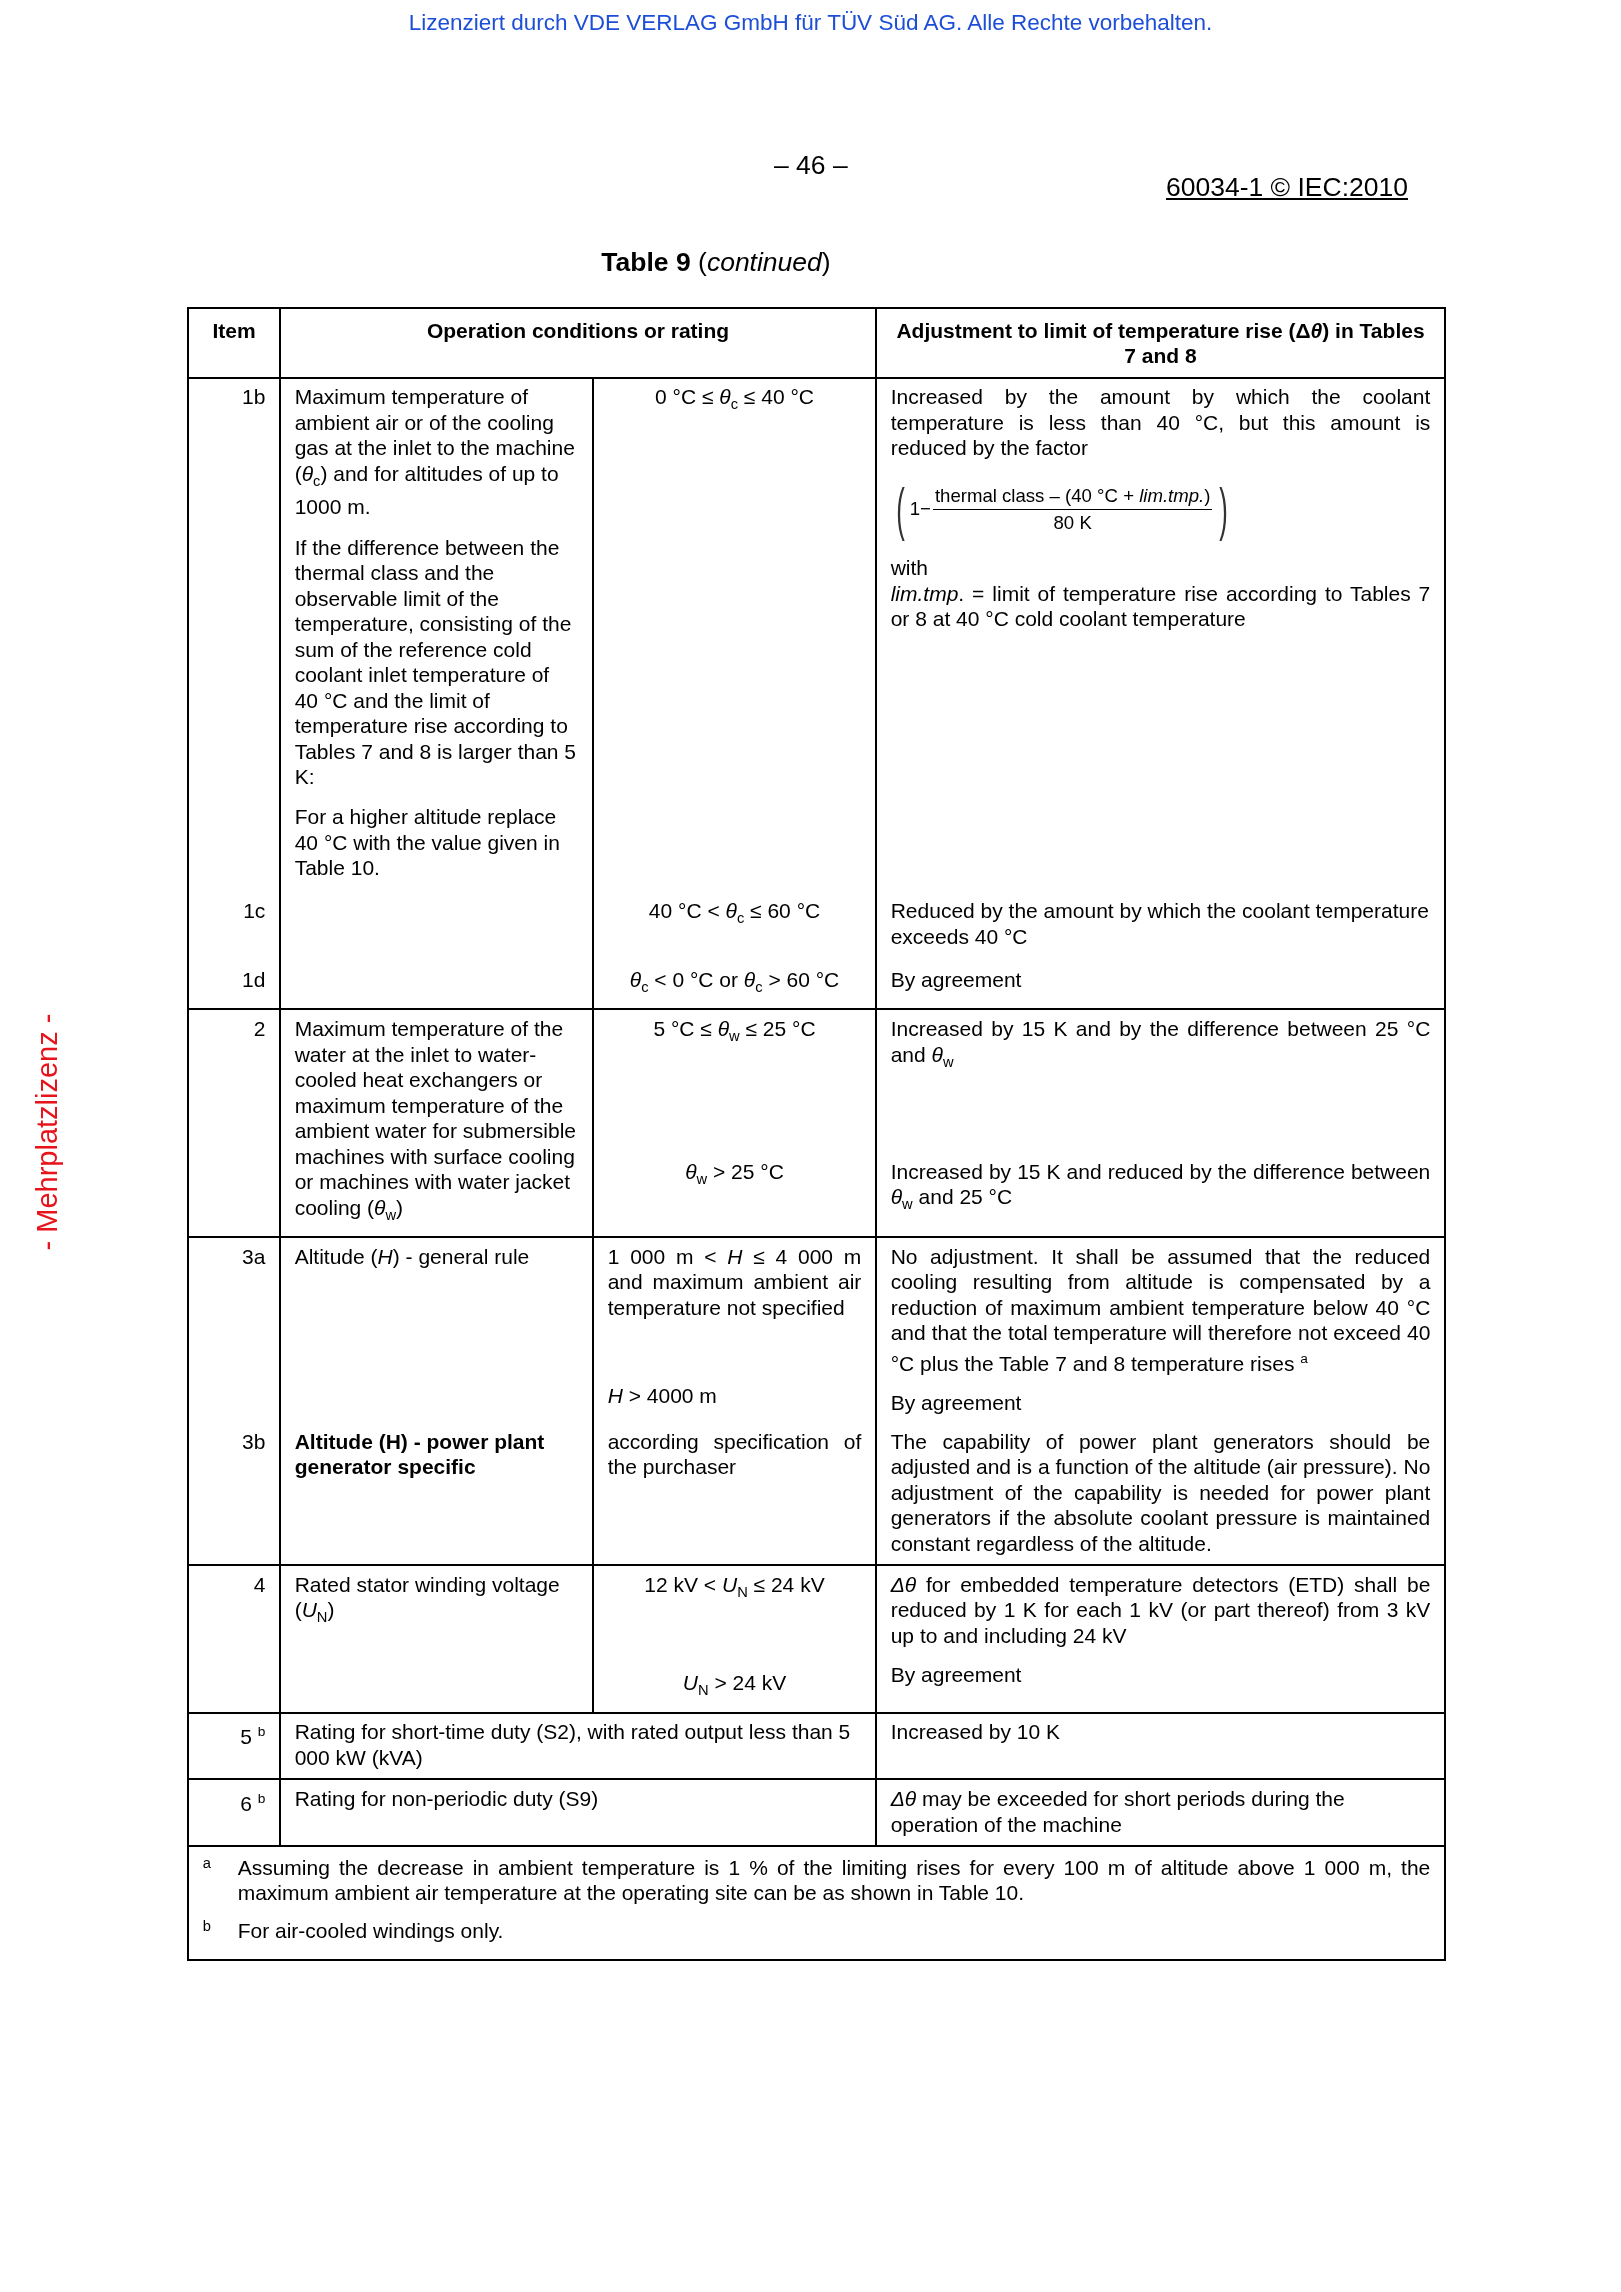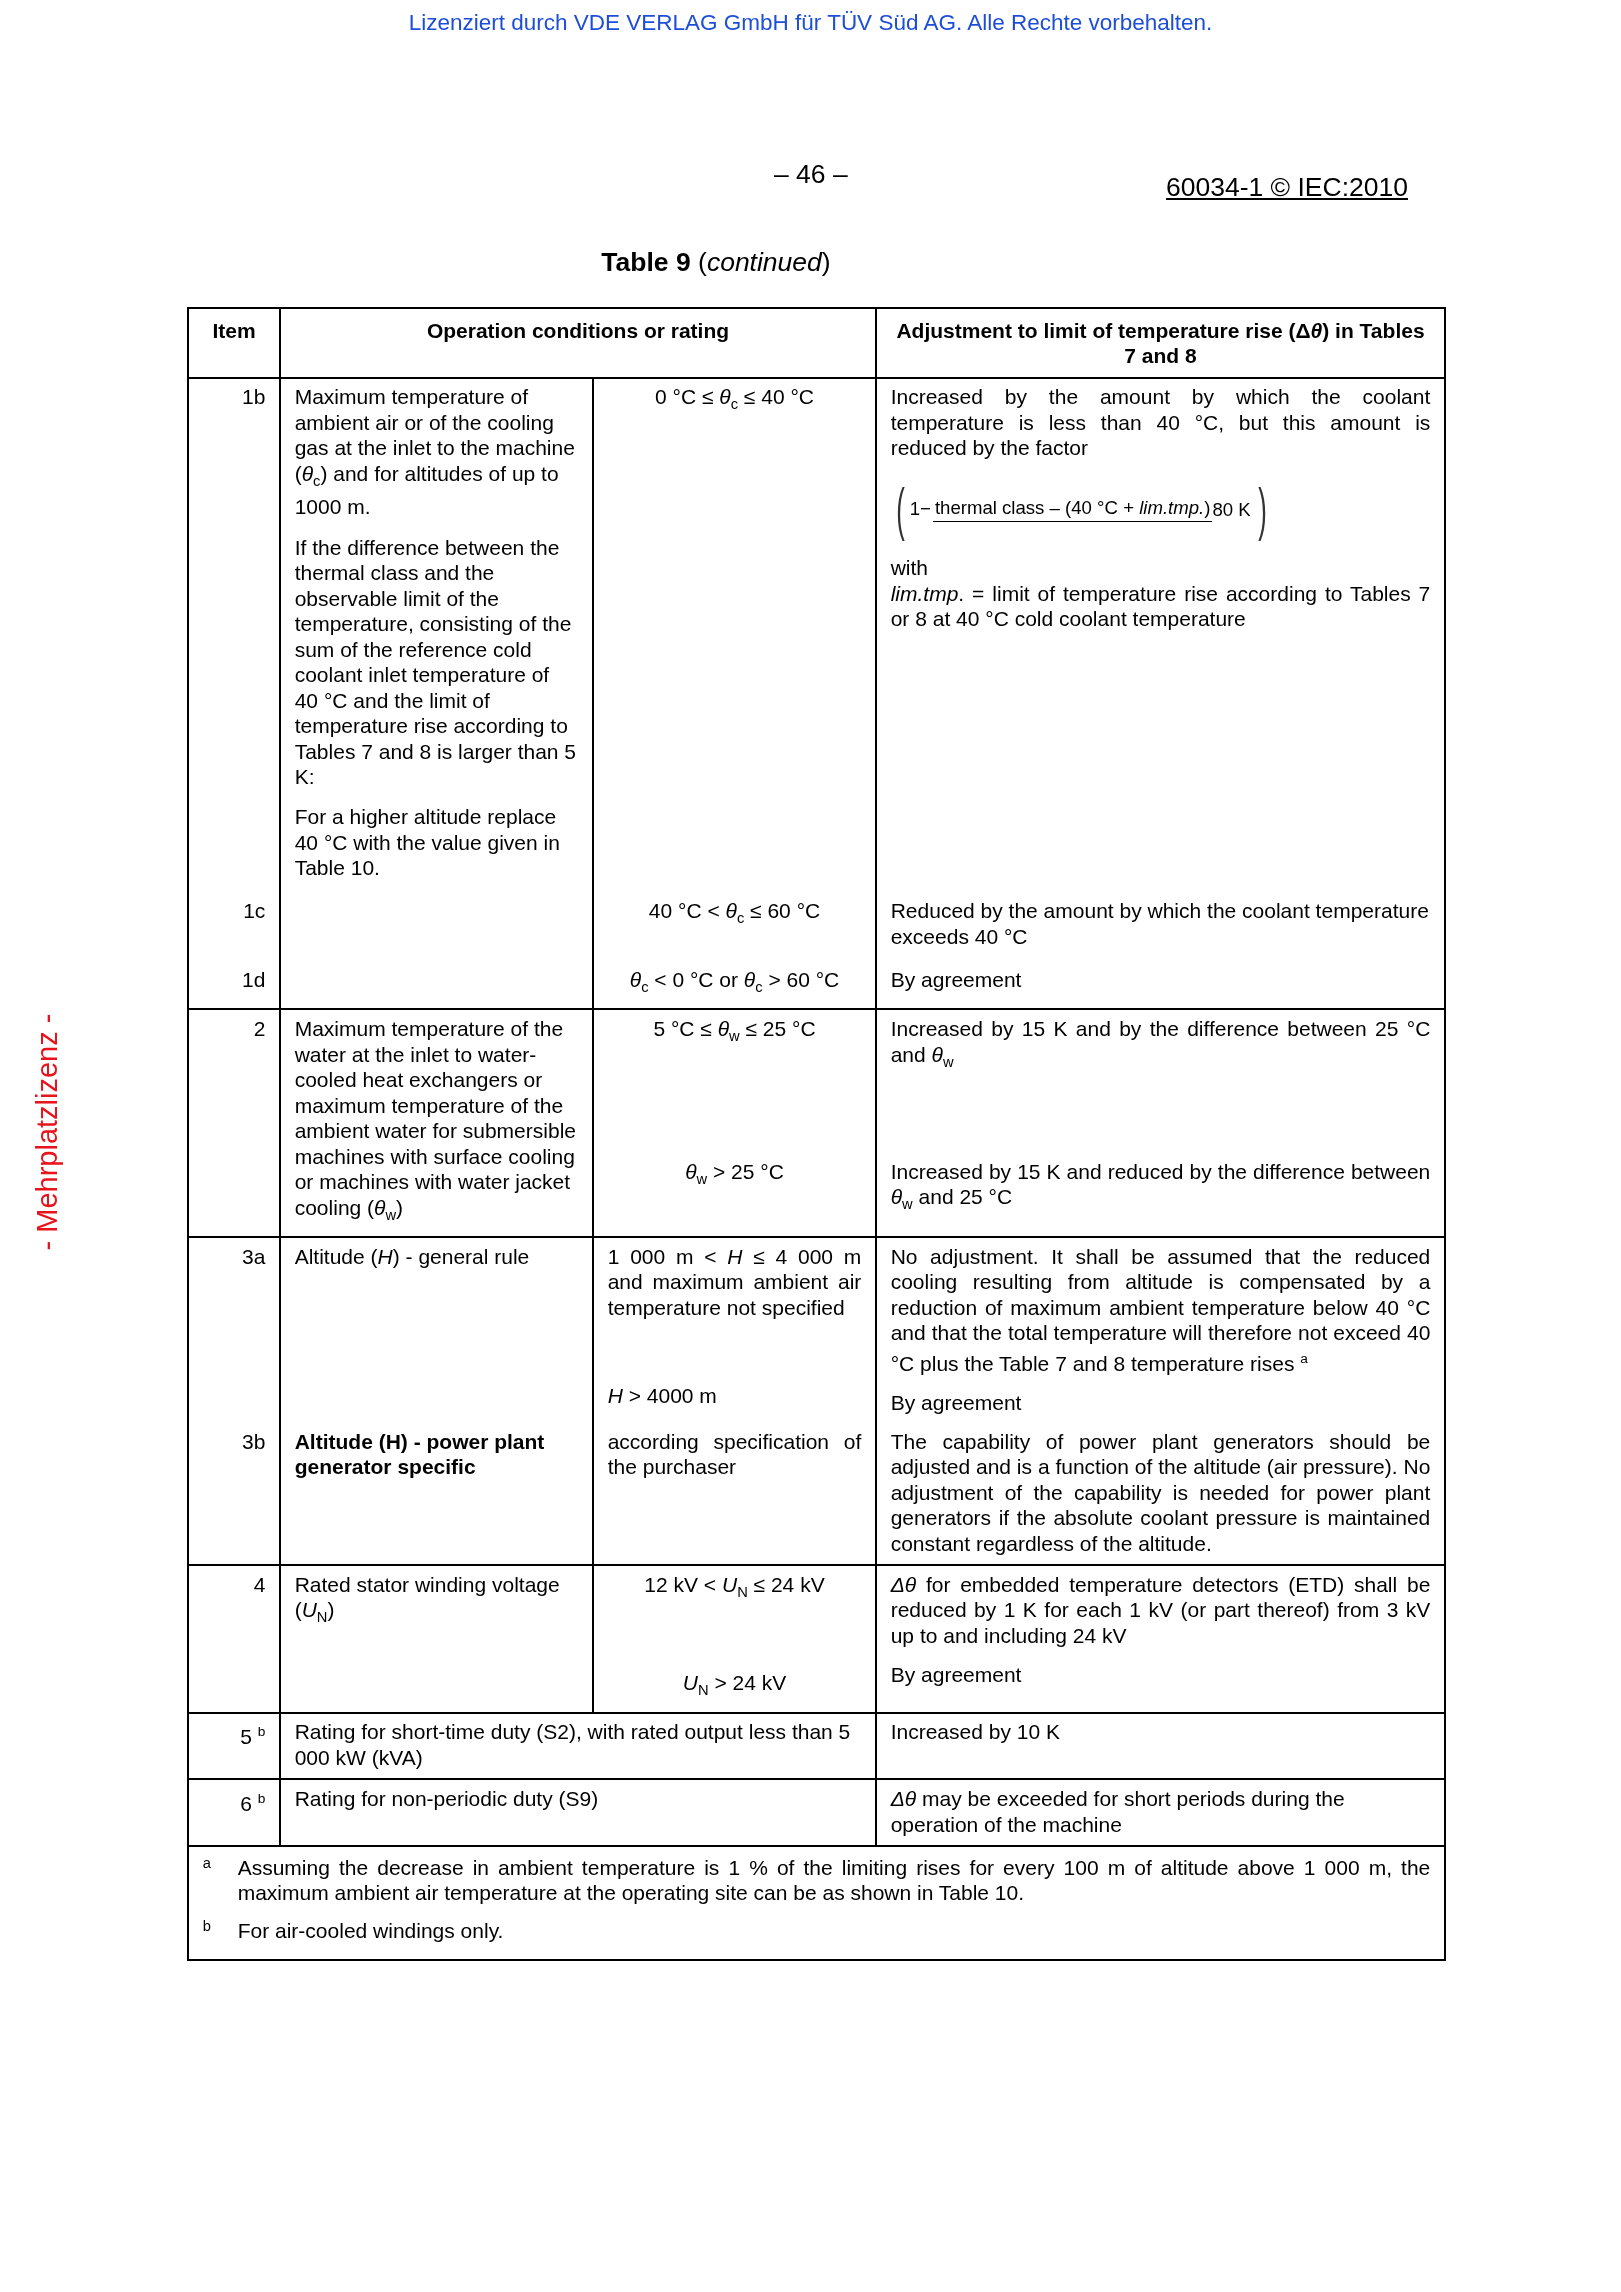--- a/index.html
+++ b/index.html
@@ -2,21 +2,21 @@
 <html><head>
 <meta charset="utf-8">
 <style>
   html, body { margin: 0; padding: 0; background: #ffffff; }
   body { width: 1621px; height: 2293px; position: relative; overflow: hidden;
          font-family: "Liberation Sans", sans-serif; color: #000; }
   .license { position: absolute; top: 9.8px; left: 0; width: 1621px; text-align: center;
              font-size: 22.5px; color: #1d4ed8; }
   .side-license { position: absolute; left: 47px; top: 1132px; transform: translate(-50%,-50%) rotate(-90deg);
                   font-size: 29px; color: #e8141c; white-space: nowrap; }
-  .pagenum { position: absolute; top: 159px; left: 774px; font-size: 26.5px; }
+  .pagenum { position: absolute; top: 150px; left: 774px; font-size: 26.5px; }
   .docref { position: absolute; top: 172px; left: 1166px; font-size: 26.5px; text-decoration: underline; }
   .caption { position: absolute; top: 247px; left: 0; width: 1432px; text-align: center; font-size: 26.5px; }
   .caption b { font-weight: bold; }
   .caption i { font-style: italic; }
 
   table.main { position: absolute; left: 187px; top: 307px; width: 1258px; border-collapse: collapse;
                font-size: 21px; line-height: 25.5px; table-layout: fixed; }
   table.main td, table.main th { border: 2px solid #000; vertical-align: top; padding: 5.9px 13.7px 7.8px 13.7px; }
   table.main th { font-weight: bold; text-align: center; padding-top: 8.8px; height: 51px; }
   col.c-item { width: 92px; } col.c-cond { width: 313px; } col.c-range { width: 283px; } col.c-adj { width: 569px; }
@@ -26,21 +26,21 @@
   td.noborder-b { border-bottom: none !important; }
   td.noborder-t { border-top: none !important; }
   p.para { margin: 0 0 14.7px 0; }
   p.para:last-child { margin-bottom: 0; }
   .sub { font-size: 14.7px; vertical-align: -4.9px; }
   .sup { font-size: 13.7px; vertical-align: 7.8px; }
   .it { font-style: italic; }
   .bold { font-weight: bold; }
   .formula { margin: 19.6px 0 17.6px 0; display: flex; align-items: center; font-size: 18.6px; }
   .paren { font-size: 57px; font-weight: 100; line-height: 57px; transform: scaleX(0.45); display: inline-block; color: #333; }
-  .frac { display: inline-flex; flex-direction: row; align-items: center; margin: 0 2px; }
+  .frac { display: inline-flex; flex-direction: column; align-items: center; margin: 0 2px; }
   .frac .num { border-bottom: 1.5px solid #000; padding: 0 2px 1px 2px; line-height: 23.5px; }
   .frac .den { line-height: 23.5px; padding-top: 1px; }
   .footnote { display: flex; margin-bottom: 11.8px; }
   .footnote .fn-mark { width: 35px; font-size: 14.7px; vertical-align: top; line-height: 17.6px; }
   .footnote .fn-text { flex: 1; text-align: justify; }
 </style>
 </head>
 <body>
 
 <div class="license">Lizenziert durch VDE VERLAG GmbH  für TÜV Süd AG. Alle Rechte vorbehalten.</div>

